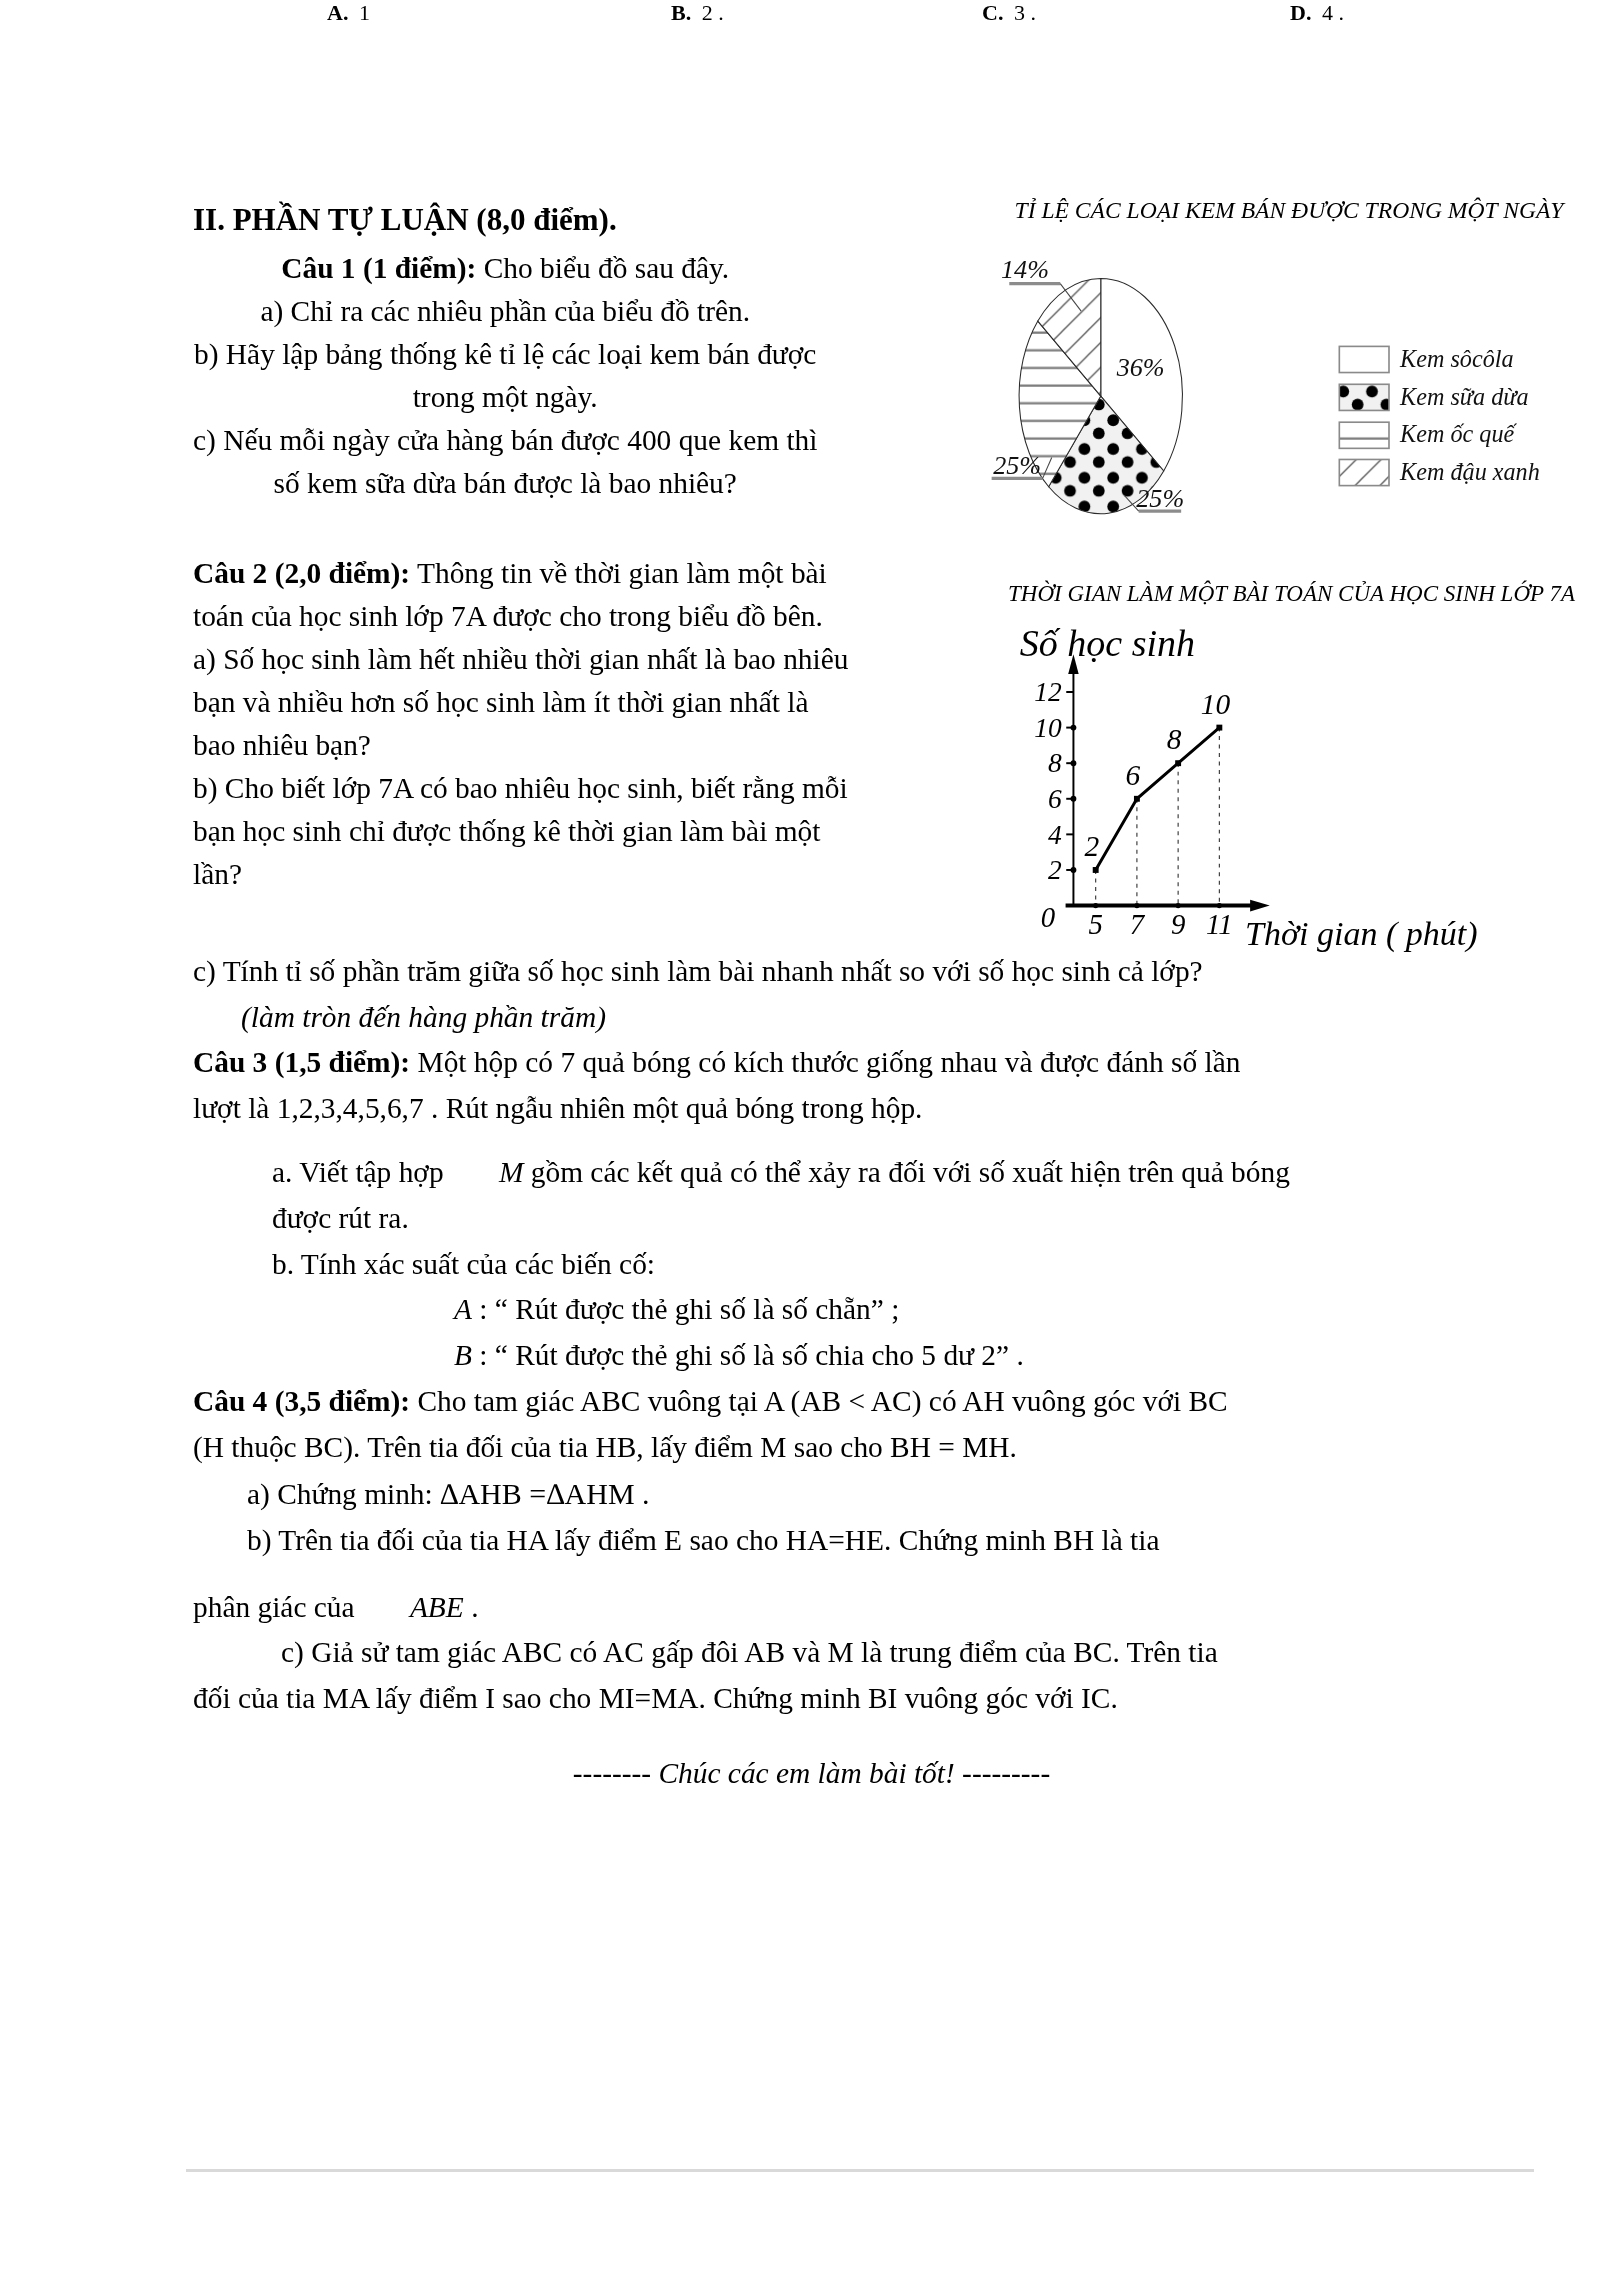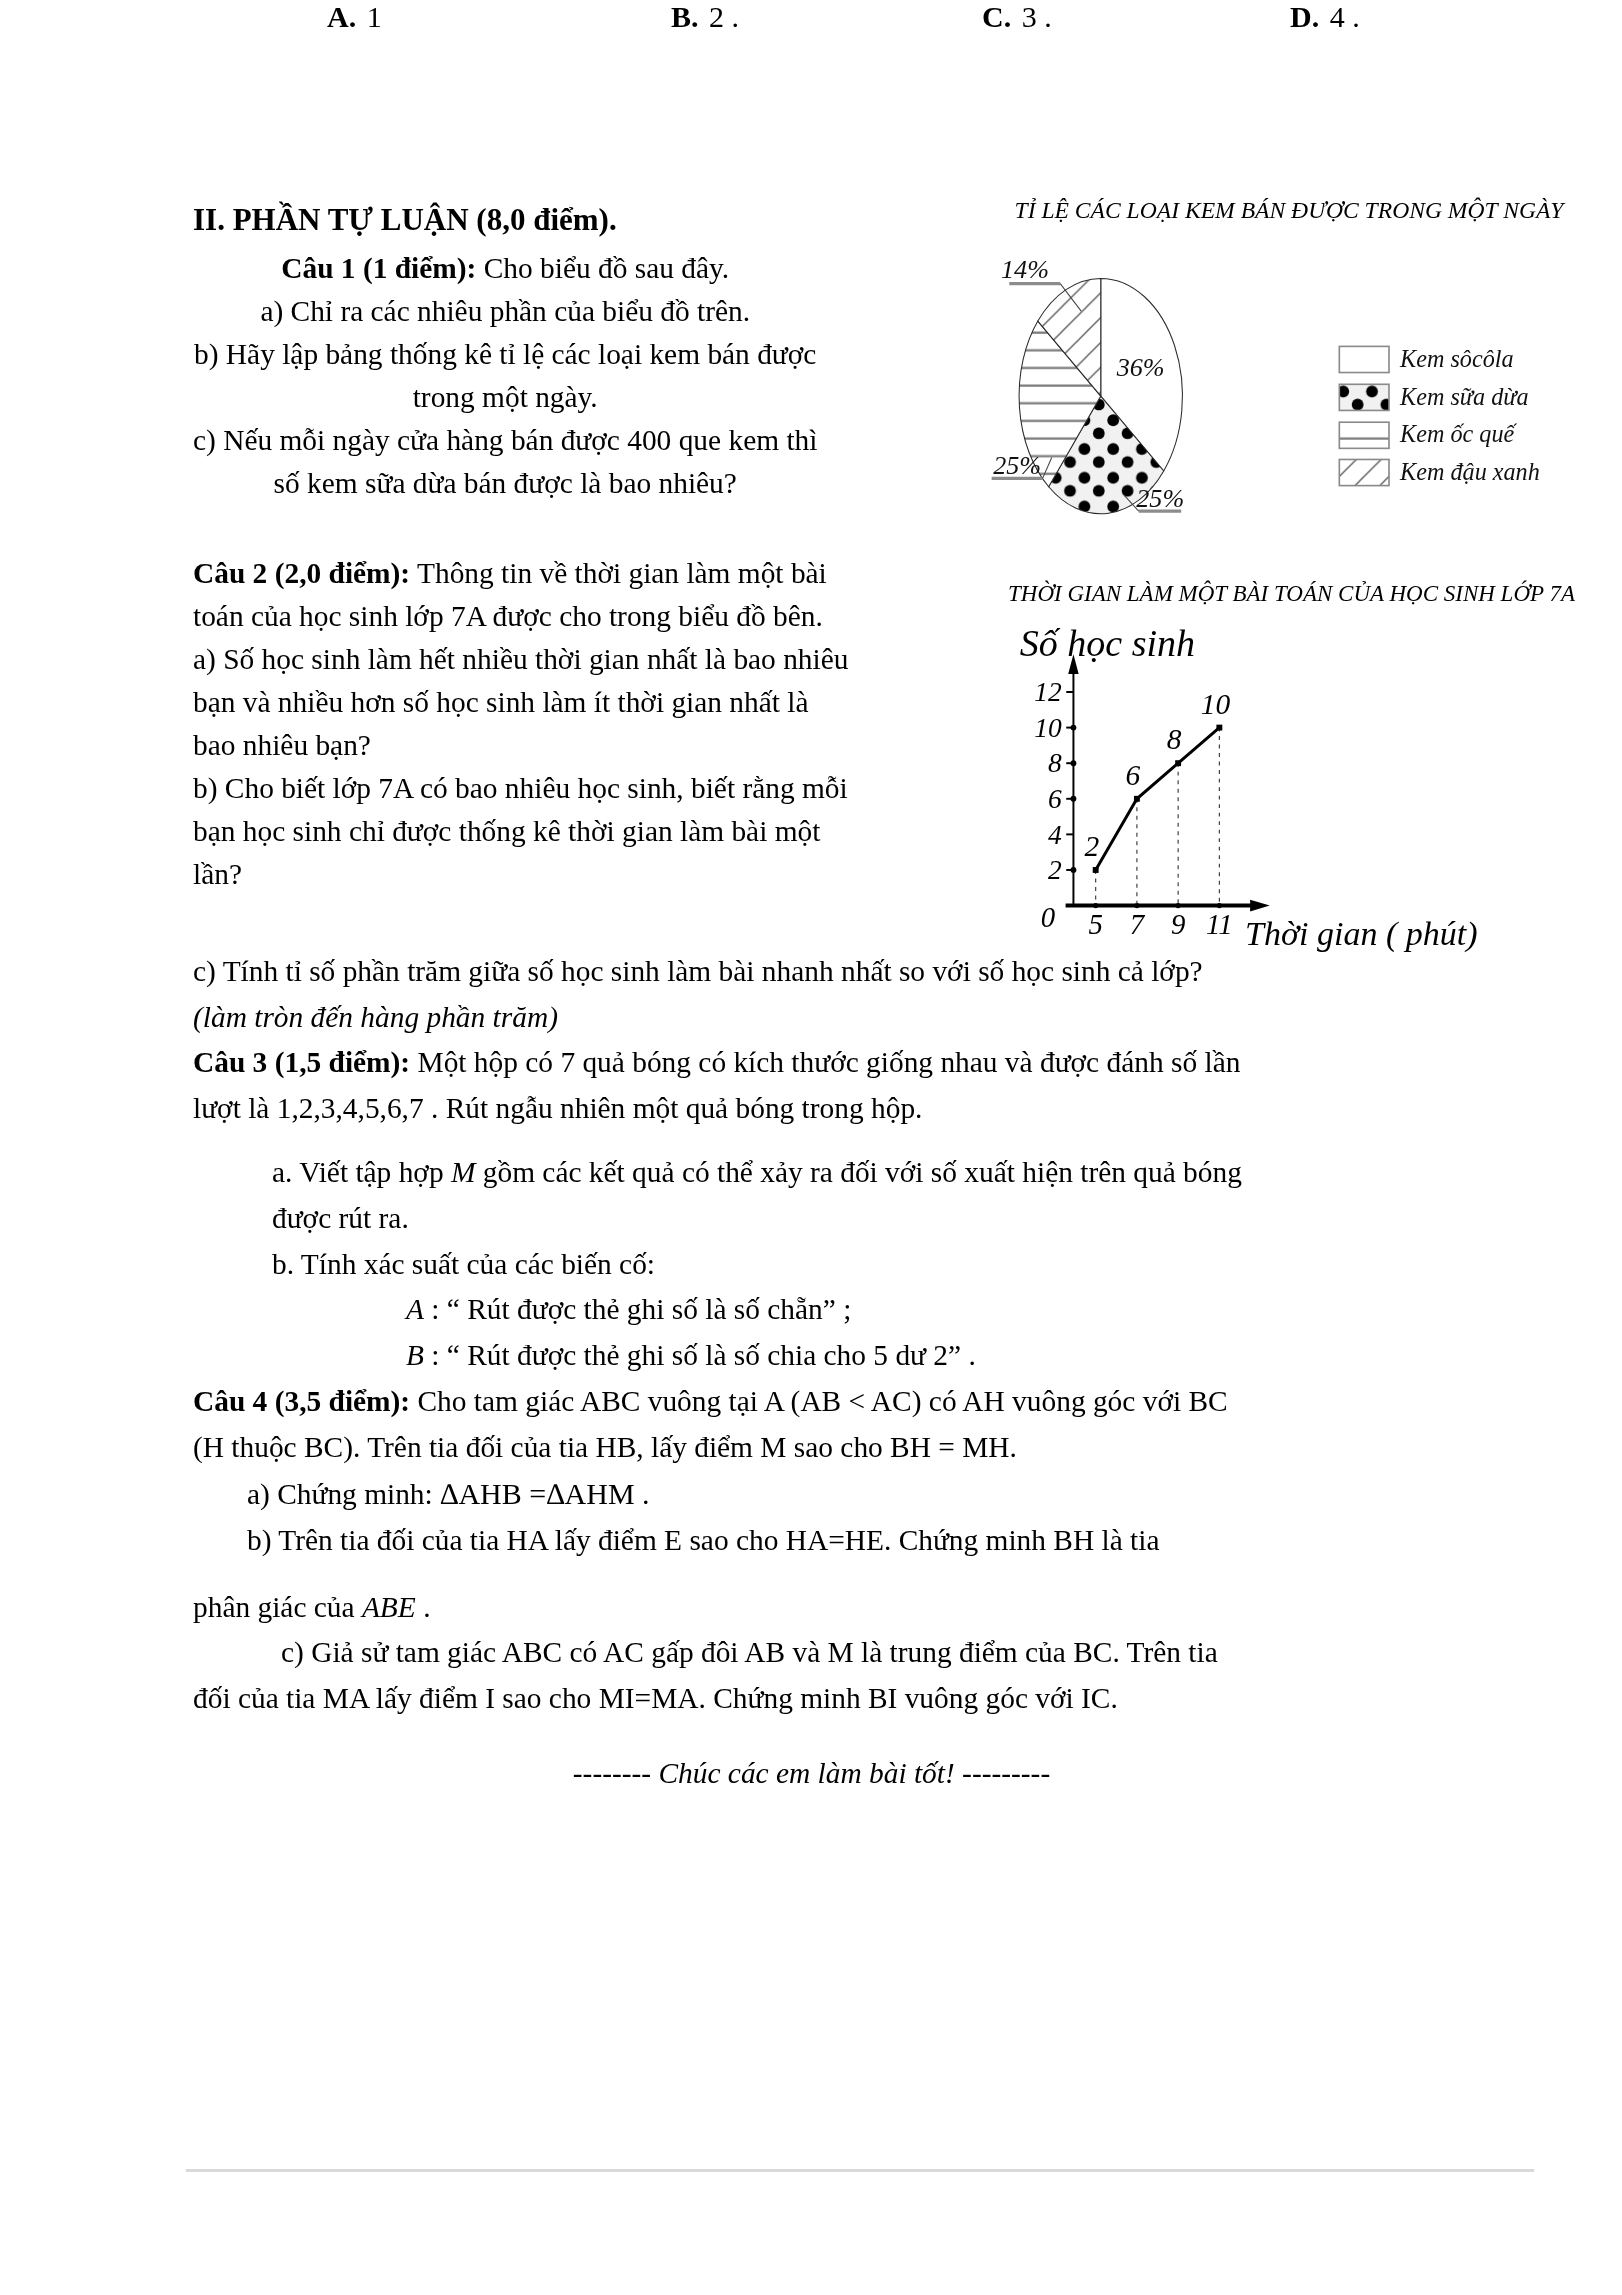--- a/index.html
+++ b/index.html
@@ -2,23 +2,23 @@
 <html style="font-size:10.5px"><head>
 <meta charset="utf-8">
 <style>
   html,body{margin:0;padding:0;background:#888;}
   #page{position:relative;width:1623px;height:2295px;background:#ffffff;
         font-family:"Liberation Serif","DejaVu Serif",serif;color:#000;overflow:hidden;}
   .sec{position:absolute;}
   .t{white-space:nowrap;font-size:29.4px;line-height:43px;height:43px;}
   .lh70 .t{line-height:46px;height:46px;}
   .b{font-weight:bold;}
-  .i{font-style:italic;}
+  .i{font-style:italic;margin-left:48px;}
   .formula{font-size:30px;}
-  #options-row span.opt{position:absolute;top:0;font-size:30px;white-space:nowrap;}
+  #options-row span.opt{position:absolute;top:0;font-size:22px;white-space:nowrap;}
   #options-row .num{font-weight:normal;margin-left:10.5px;}
   #heading{font-size:31px;font-weight:bold;white-space:nowrap;}
   .fig-title{position:absolute;font-style:italic;font-size:23.6px;white-space:nowrap;
              text-align:center;letter-spacing:0px;}
   #pie-title{top:14.4px;left:0;width:654px;}
   #line-title{top:11.8px;left:0;width:366px;font-size:23px;}
   #line-ylabel{position:absolute;left:11.8px;top:52px;font-style:italic;font-size:38px;white-space:nowrap;}
   #line-xlabel{position:absolute;left:237px;top:346px;font-style:italic;font-size:34px;white-space:nowrap;}
   #footer{width:1623px;text-align:center;font-style:italic;font-size:29.4px;}
   #divider{background:#d9d9d9;height:3.3px;width:1348px;}

